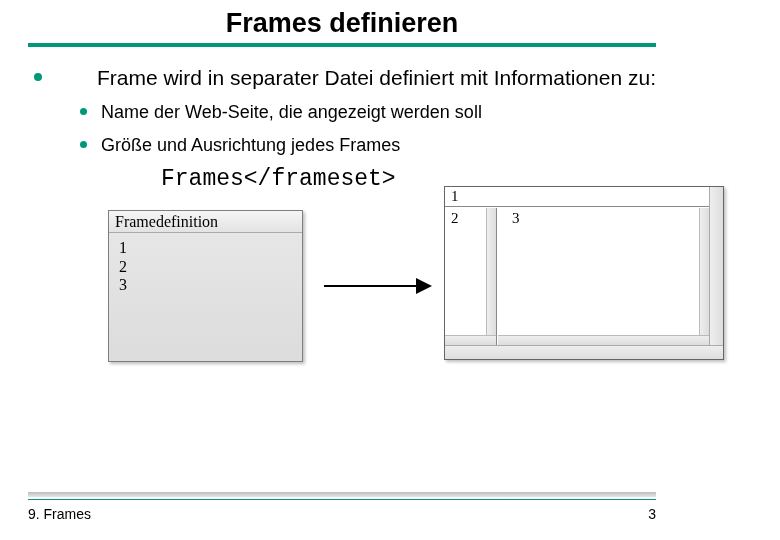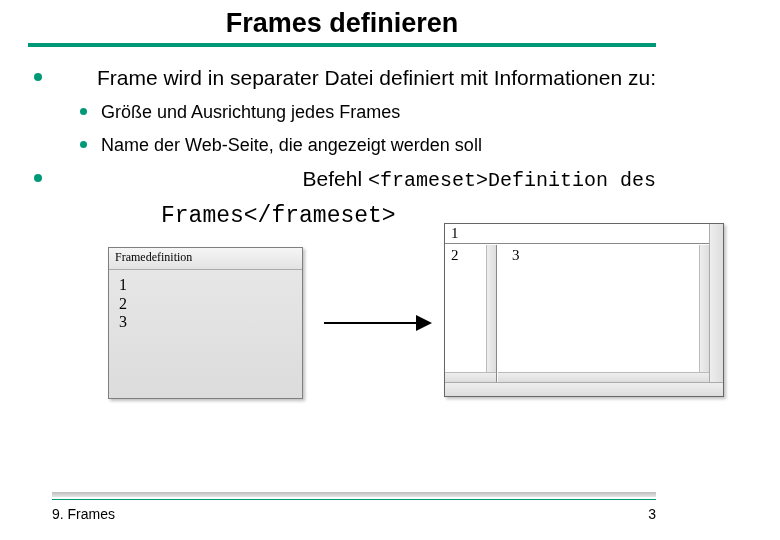--- a/index.html
+++ b/index.html
@@ -90,21 +90,21 @@
     background: linear-gradient(#e8e8e8,#dcdcdc);
     border: 1px solid #7f7f7f;
     box-shadow: 2px 2px 3px rgba(0,0,0,0.25);
   }
   .win-left .titlebar {
     height: 22px;
     background: linear-gradient(#f5f5f5,#e3e3e3);
     border-bottom: 1px solid #aaa;
     padding: 2px 6px;
     font-family: "Times New Roman", serif;
-    font-size: 12px;
+    font-size: 16px;
   }
   .win-left .content {
     font-family: "Times New Roman", serif;
     font-size: 16px;
     padding: 6px 10px;
     line-height: 1.15;
   }
   .arrow {
     position: absolute;
     left: 290px; top: 68px;
@@ -181,21 +181,21 @@
     border-left: 1px solid #bbb;
   }
   .pane3-scroll-h {
     position: absolute;
     left: 0; right: 0; bottom: 0; height: 10px;
     background: linear-gradient(#eee,#ddd);
     border-top: 1px solid #bbb;
   }
   .footer {
     position: absolute;
-    left: 28px; right: 28px; bottom: 18px; margin-left: 24px;
+    left: 28px; right: 28px; bottom: 18px;
   }
   .footer-rule1 {
     height: 5px;
     background: linear-gradient(#bdbdbd,#e6e6e6);
     margin-bottom: 2px;
   }
   .footer-rule2 {
     height: 1px;
     background: #009977;
     margin-bottom: 6px;
@@ -216,34 +216,28 @@
   <div class="body">
 
     <div class="b1">
       <div class="dot"></div>
       <div class="txt">Frame wird in separater Datei definiert mit Informationen zu:</div>
     </div>
 
     <div class="sub">
       <div class="b2">
         <div class="dot"></div>
-        <div class="txt">Größe und Ausrichtung jedes Frames</div>
+        <div class="txt">Name der Web-Seite, die angezeigt werden soll</div>
       </div>
       <div class="b2">
         <div class="dot"></div>
-        <div class="txt">Name der Web-Seite, die angezeigt werden soll</div>
-      </div>
-    </div>
-
-    <div class="b1" style="margin-top:6px;">
-      <div class="dot"></div>
-      <div class="txt">
-        <span>Befehl </span><span class="code">&lt;frameset&gt;Definition des</span>
-      </div>
-    </div>
+        <div class="txt">Größe und Ausrichtung jedes Frames</div>
+      </div>
+    </div>
+
     <div class="code-line2">Frames&lt;/frameset&gt;</div>
 
     <div class="diagram">
       <div class="win-left">
         <div class="titlebar">Framedefinition</div>
         <div class="content">
           <div>1</div>
           <div>2</div>
           <div>3</div>
         </div>

